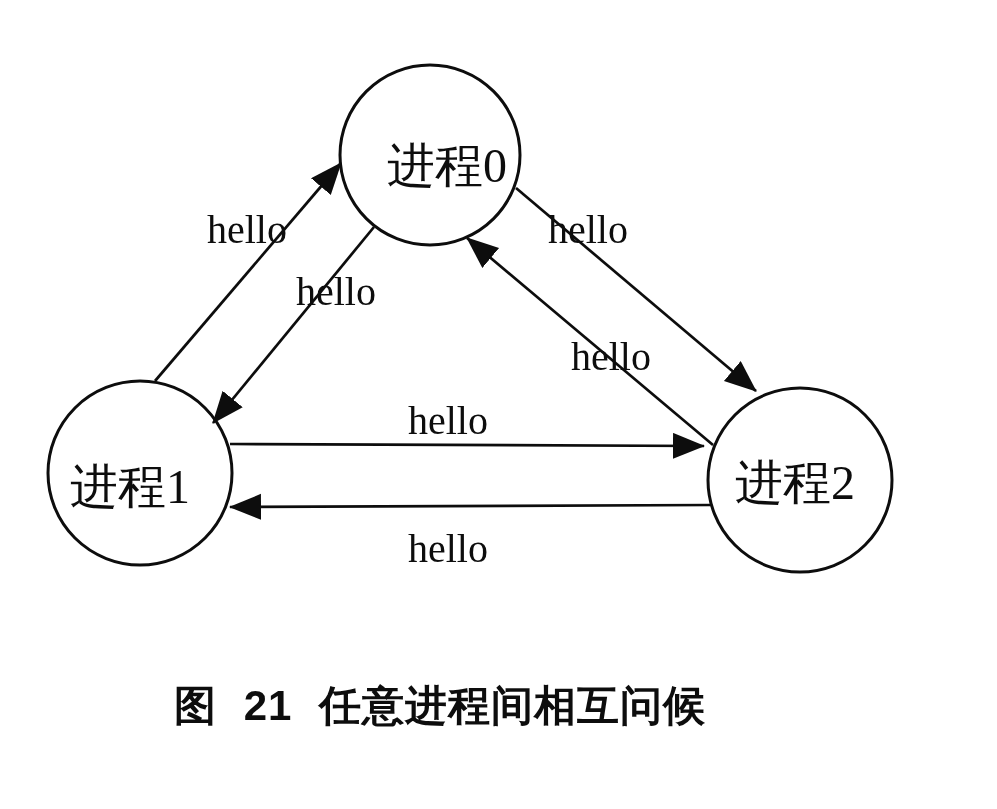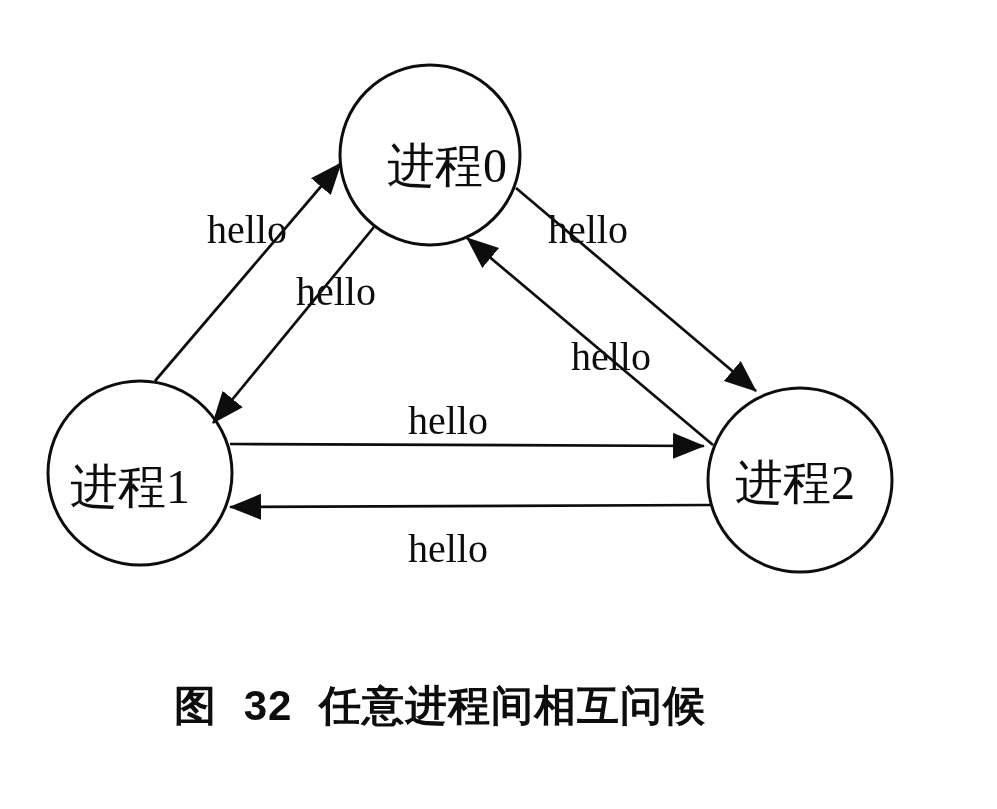--- a/index.html
+++ b/index.html
@@ -85,14 +85,14 @@
     <text class="node-label" x="795" y="499">进程2</text>
 
     <text class="edge-label" x="247" y="243">hello</text>
     <text class="edge-label" x="336" y="305">hello</text>
     <text class="edge-label" x="588" y="243">hello</text>
     <text class="edge-label" x="611" y="370">hello</text>
     <text class="edge-label" x="448" y="434">hello</text>
     <text class="edge-label" x="448" y="562">hello</text>
   </svg>
 
-  <div class="caption">图 32 任意进程间相互问候</div>
+  <div class="caption">图 21 任意进程间相互问候</div>
 </div>
 
 </body></html>

